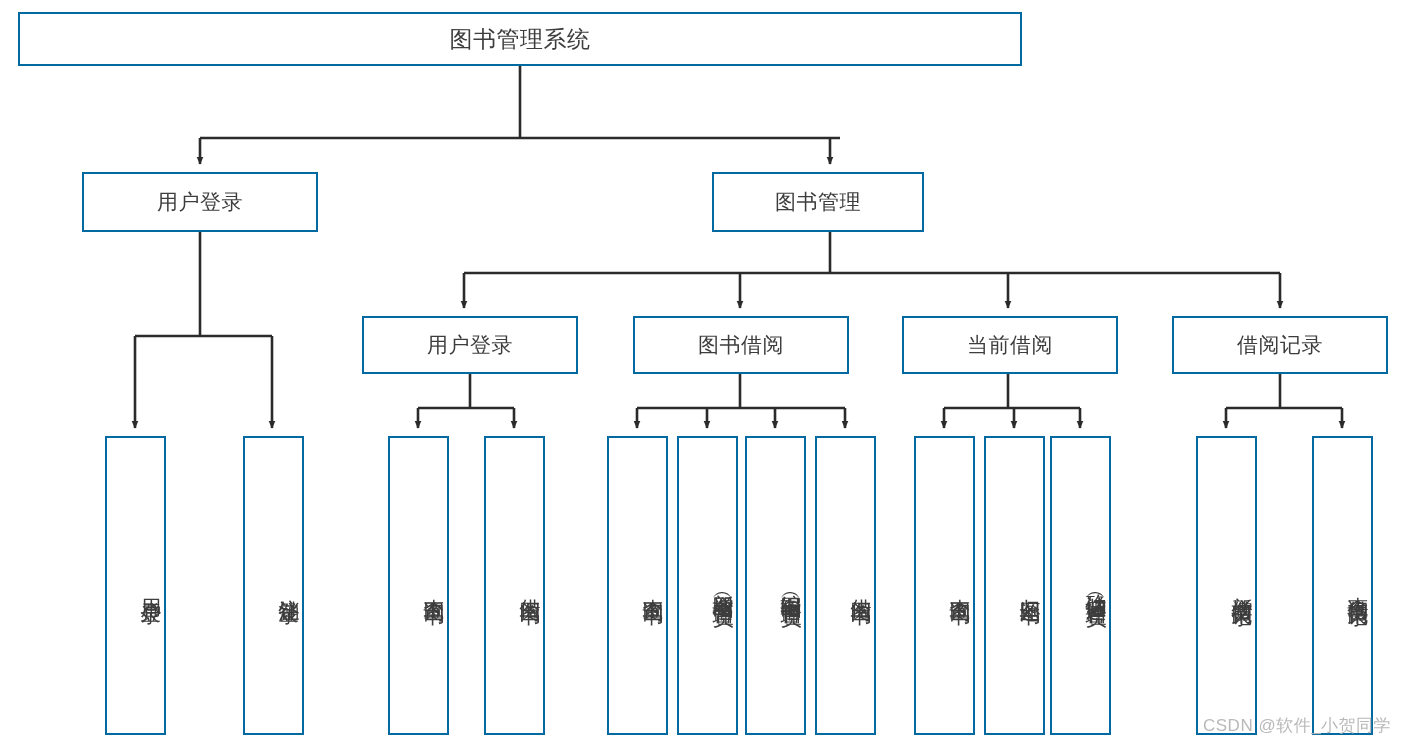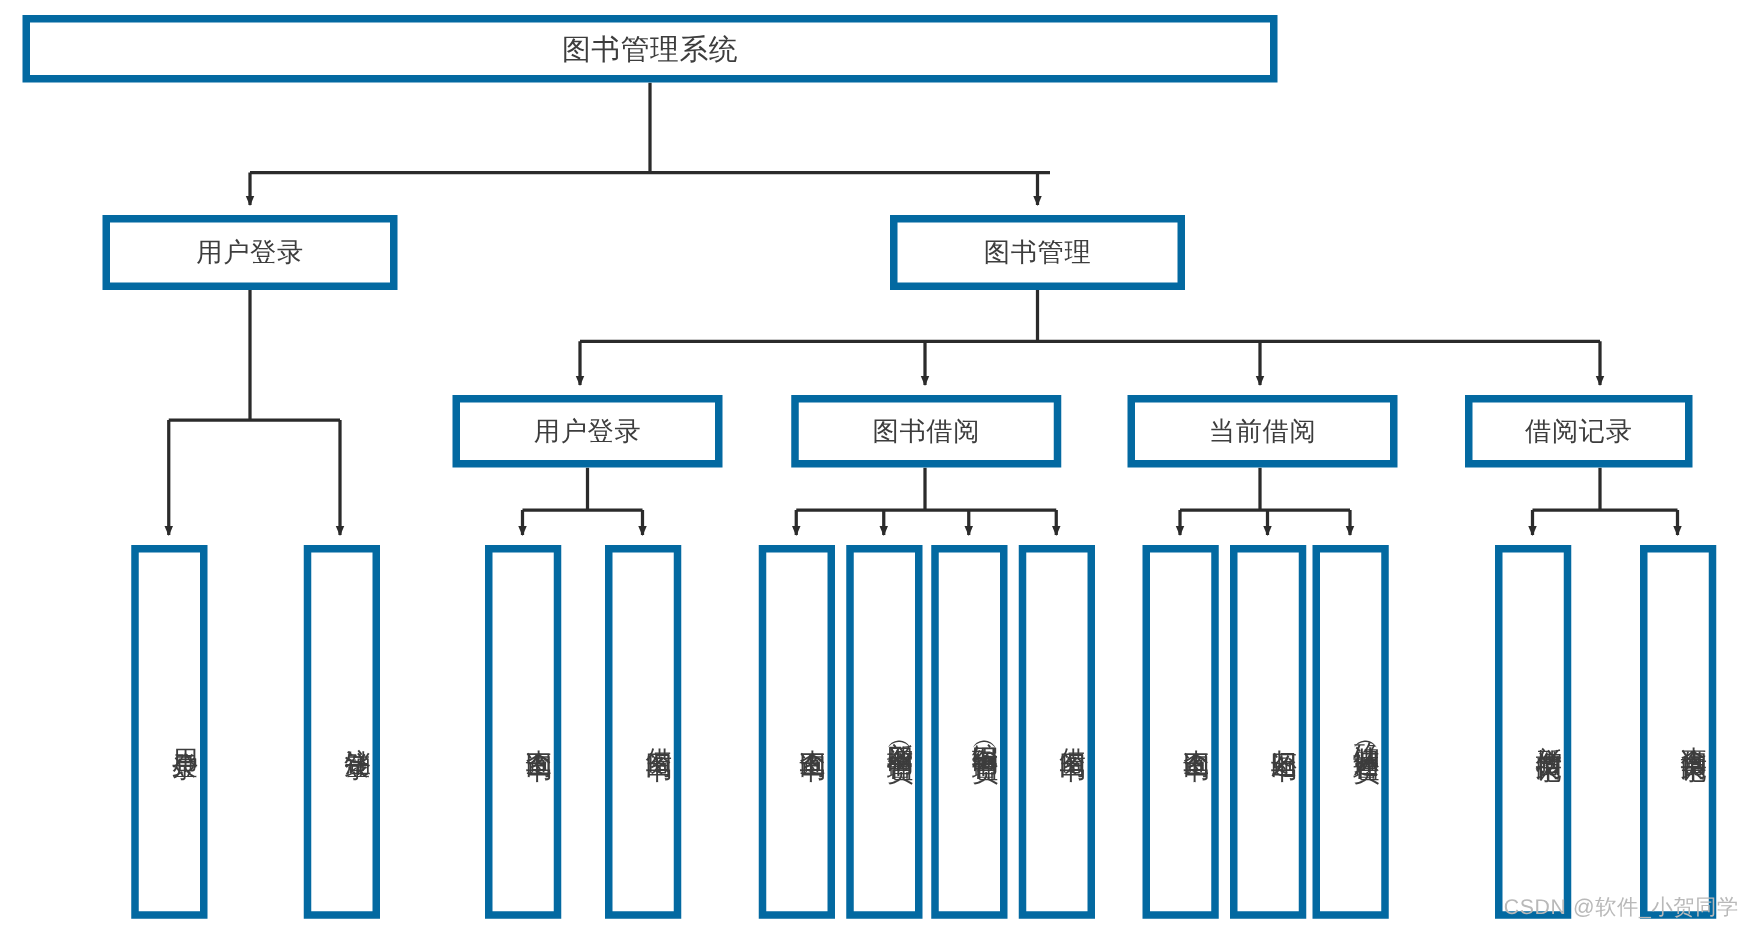--- a/index.html
+++ b/index.html
@@ -21,21 +21,21 @@
     position: absolute;
     left: 0;
     top: 0;
     width: 1405px;
     height: 747px;
     pointer-events: none;
   }
   .node {
     position: absolute;
     box-sizing: border-box;
-    border: 6px solid #0369a1;
+    border: 2px solid #0369a1;
     background: #ffffff;
     display: flex;
     align-items: center;
     justify-content: center;
     color: #3d3d3d;
     letter-spacing: 0.5px;
   }
   .node.root {
     font-size: 23px;
   }
@@ -122,34 +122,34 @@
     </g>
   </svg>
 
   <div class="node root" style="left:18px; top:12px; width:1004px; height:54px;">
     <span>图书管理系统</span>
   </div>
 
   <div class="node lvl1" style="left:82px; top:172px; width:236px; height:60px;">
     <span>用户登录</span>
   </div>
-  <div class="node lvl1" style="left:712px; top:172px; width:236px; height:60px;">
+  <div class="node lvl1" style="left:712px; top:172px; width:212px; height:60px;">
     <span>图书管理</span>
   </div>
 
   <div class="node lvl2" style="left:362px; top:316px; width:216px; height:58px;">
     <span>用户登录</span>
   </div>
   <div class="node lvl2" style="left:902px; top:316px; width:216px; height:58px;">
     <span>当前借阅</span>
   </div>
   <div class="node lvl2" style="left:633px; top:316px; width:216px; height:58px;">
     <span>图书借阅</span>
   </div>
-  <div class="node lvl2" style="left:1172px; top:316px; width:182px; height:58px;">
+  <div class="node lvl2" style="left:1172px; top:316px; width:216px; height:58px;">
     <span>借阅记录</span>
   </div>
 
   <div class="node leaf" style="left:105px; top:436px; width:61px; height:299px;">
     <span class="leaf-text">用户登录</span>
   </div>
   <div class="node leaf" style="left:243px; top:436px; width:61px; height:299px;">
     <span class="leaf-text">注销登录</span>
   </div>
 

